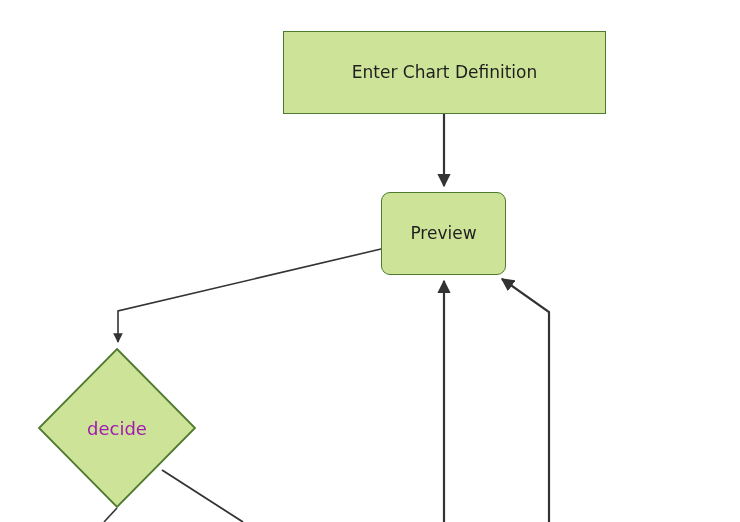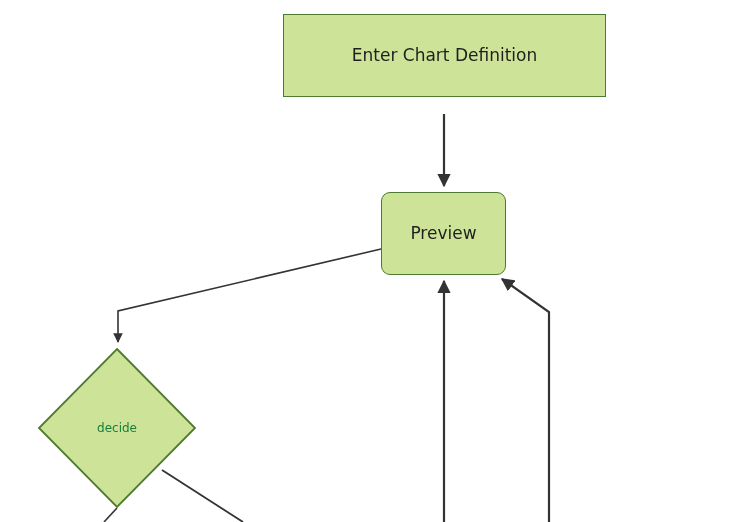--- a/index.html
+++ b/index.html
@@ -59,22 +59,22 @@
   }
   .node-diamond-label {
     position: absolute;
     left: 0;
     top: 0;
     width: 100%;
     height: 100%;
     display: flex;
     align-items: center;
     justify-content: center;
-    color: #15803d;
-    font-size: 12px;
+    color: #a21caf;
+    font-size: 18px;
     white-space: nowrap;
   }
 </style>
 </head>
 <body>
 
 <div id="canvas">
 
   <svg id="edge-layer" viewBox="0 0 740 522" width="740" height="522" xmlns="http://www.w3.org/2000/svg">
     <defs>
@@ -89,21 +89,21 @@
 
     <polyline points="117,508 104,522" fill="none" stroke="#333333" stroke-width="1.6"></polyline>
 
     <polyline points="162,470 243,522" fill="none" stroke="#333333" stroke-width="1.8"></polyline>
 
     <polyline points="444,522 444,281" fill="none" stroke="#333333" stroke-width="2.2" marker-end="url(#arrow)"></polyline>
 
     <polyline points="549,522 549,312 502,279" fill="none" stroke="#333333" stroke-width="2.2" marker-end="url(#arrow)"></polyline>
   </svg>
 
-  <div class="node node-rect" style="left:283px; top:14px; width:323px; height:83px;">
+  <div class="node node-rect" style="left:283px; top:31px; width:323px; height:83px;">
     <span>Enter Chart Definition</span>
   </div>
 
   <div class="node node-round" style="left:381px; top:192px; width:125px; height:83px;">
     <span>Preview</span>
   </div>
 
   <div class="node-diamond-wrap" style="left:38px; top:348px; width:158px; height:160px;">
     <svg width="158" height="160" viewBox="0 0 158 160">
       <polygon points="79,1 157,80 79,159 1,80" fill="#cde498" stroke="#4e7a2f" stroke-width="1.8"></polygon>

